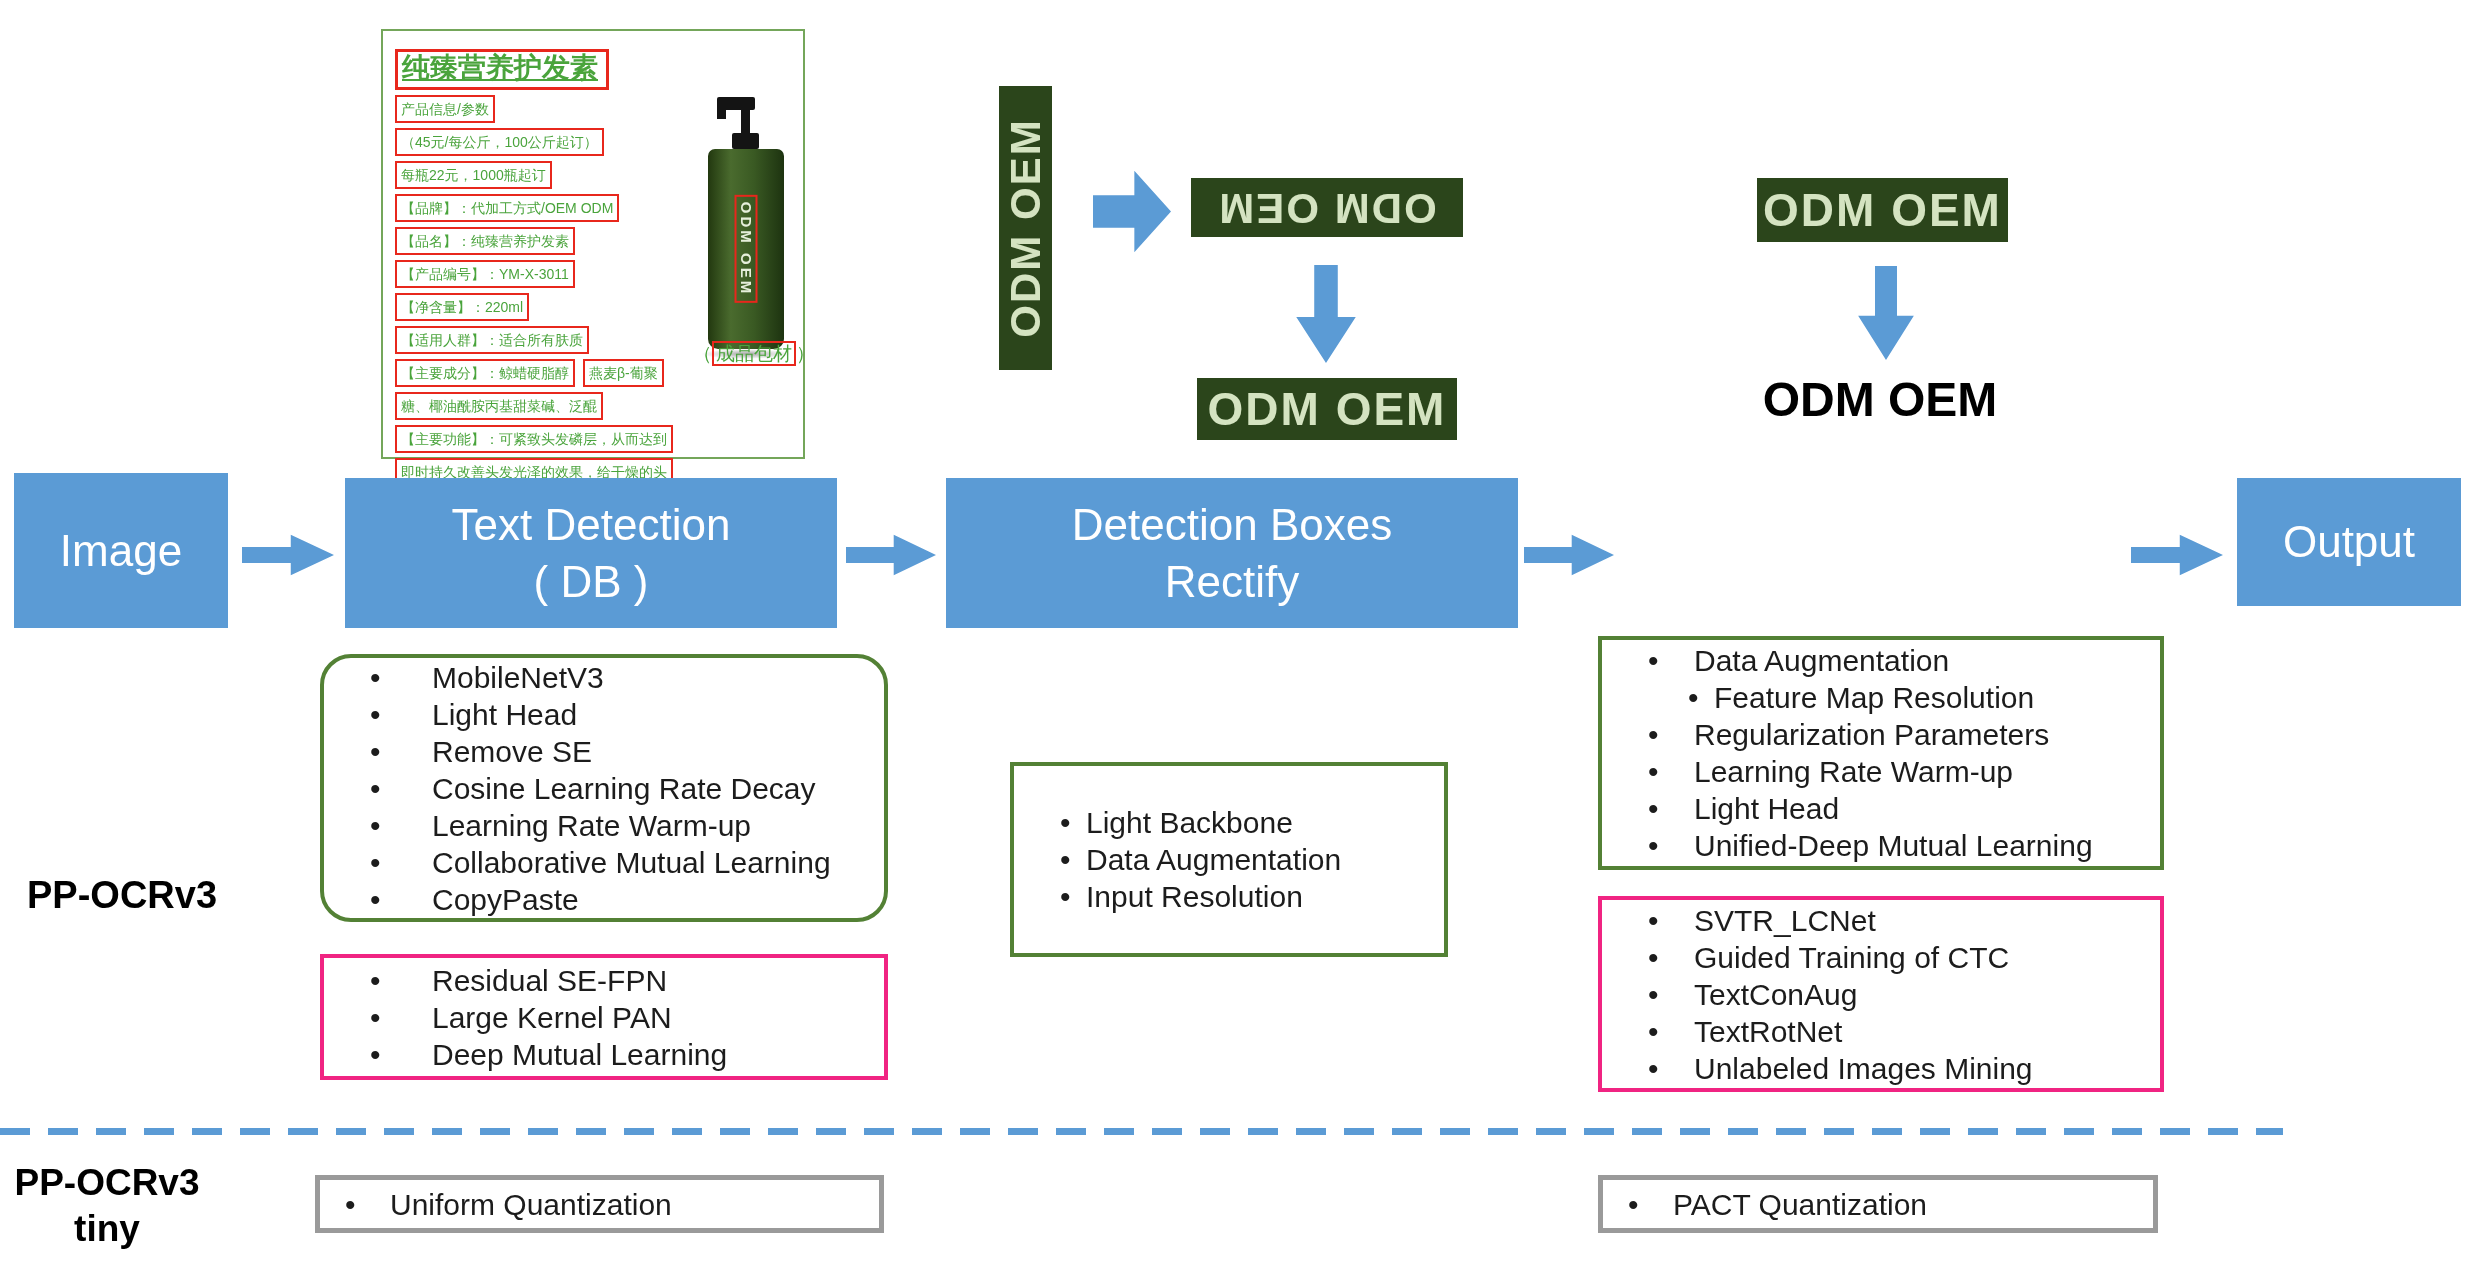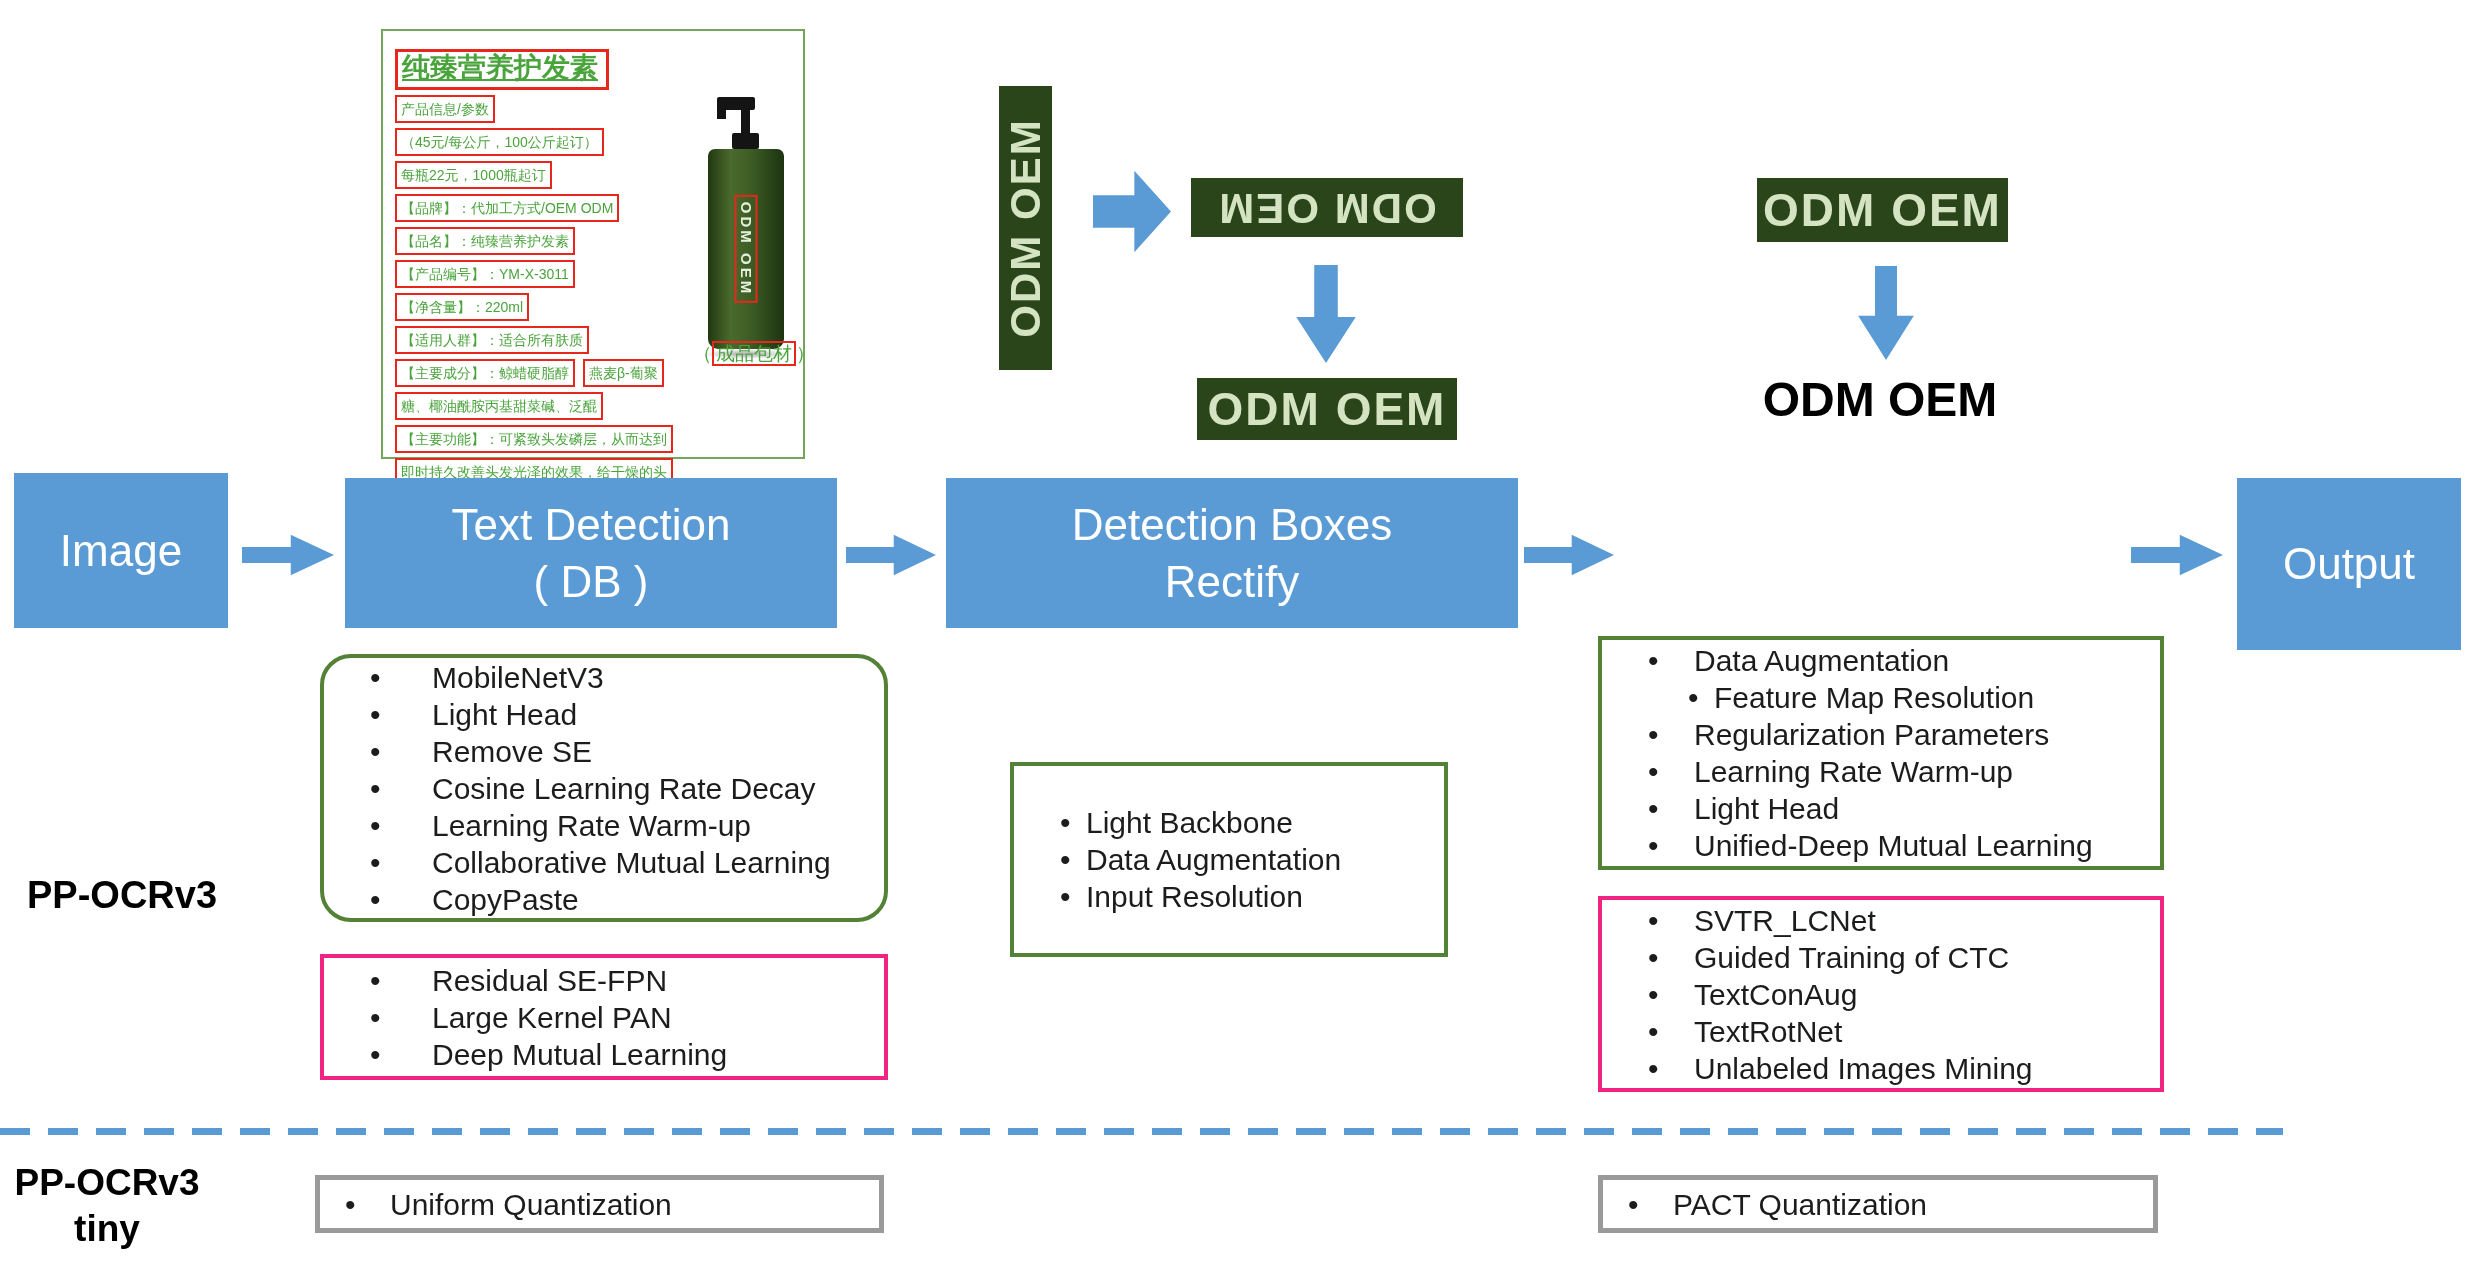--- a/index.html
+++ b/index.html
@@ -139,21 +139,21 @@
   <div class="block-arrow arrow-right" style="left:846px; top:534px; width:90px; height:42px;"></div>
 
   <div class="flow-box flow-blue" style="left:946px; top:478px; width:572px; height:150px;">
     <div>Detection Boxes</div>
     <div>Rectify</div>
   </div>
   <div class="block-arrow arrow-right" style="left:1524px; top:534px; width:90px; height:42px;"></div>
 
   <div class="block-arrow arrow-right" style="left:2131px; top:534px; width:92px; height:42px;"></div>
 
-  <div class="flow-box flow-blue" style="left:2237px; top:478px; width:224px; height:172px;">
+  <div class="flow-box flow-blue" style="left:2237px; top:478px; width:224px; height:128px;">
     <div>Output</div>
   </div>
 
   <div class="row-label" style="left:27px; top:874px;">PP-OCRv3</div>
 
   <div class="list-box border-green" style="left:320px; top:654px; width:568px; height:268px;border-radius:31px;">
     <div class="bullet-item">MobileNetV3</div>
     <div class="bullet-item">Light Head</div>
     <div class="bullet-item">Remove SE</div>
     <div class="bullet-item">Cosine Learning Rate Decay</div>

